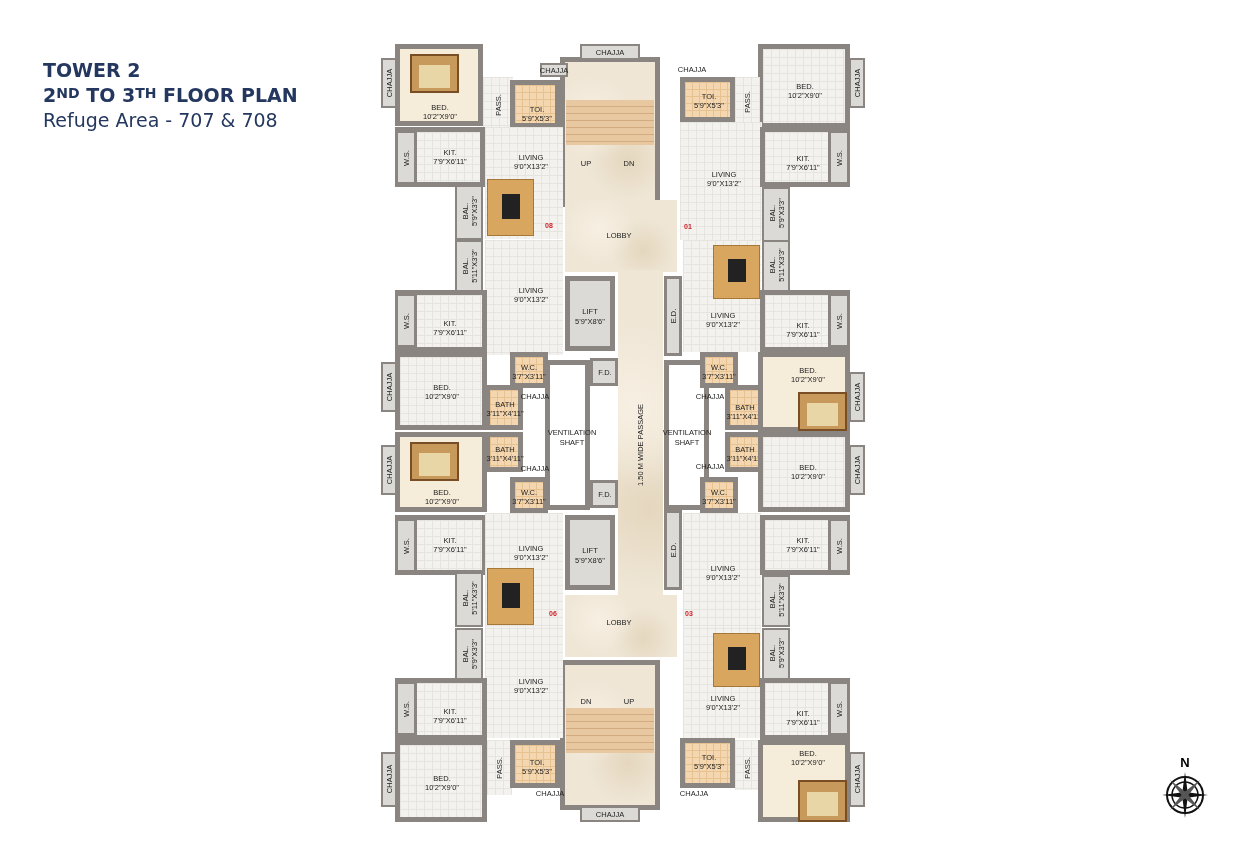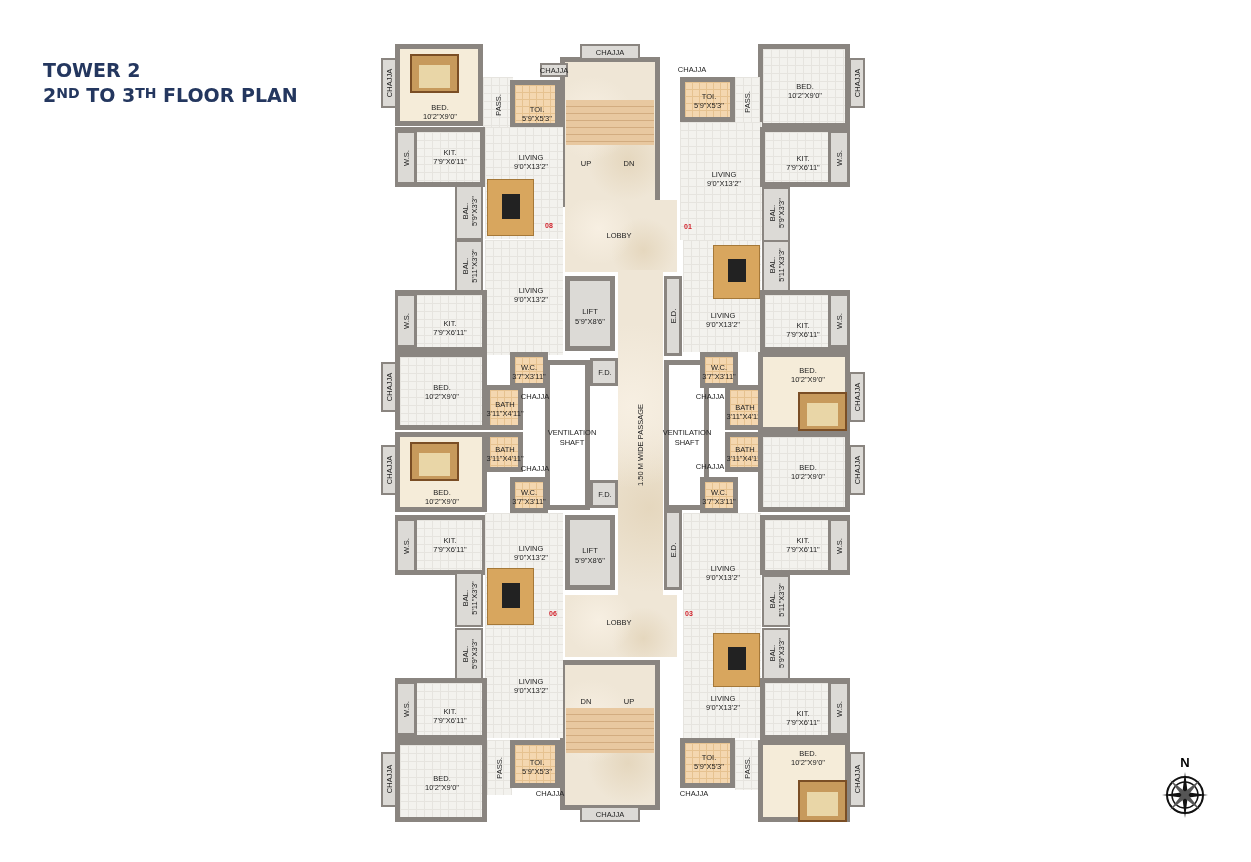--- a/index.html
+++ b/index.html
@@ -26,20 +26,21 @@
   .sofa{position:absolute;background:#d8a65e;border:1px solid #a57838;}
   .sofa::after{content:"";position:absolute;left:30%;top:25%;width:40%;height:45%;background:#222;}
   .compass{position:absolute;left:1160px;top:755px;width:50px;height:70px;}
 </style>
 </head>
 <body>
 
 <div class="title">
   <div class="t1">TOWER 2</div>
   <div class="t2"><span>2</span><sup>ND</sup><span> TO 3</span><sup>TH</sup><span> FLOOR PLAN</span></div>
+  <div class="t3">Refuge Area - 707 &amp; 708</div>
 </div>
 
 <div class="plan">
 
   <div class="room marble" style="left:560px;top:57px;width:100px;height:150px;"></div>
   <div class="room grey" style="left:580px;top:44px;width:60px;height:16px;border-width:2px;">
       <span class="lbl" style="left:28px;top:6px;">CHAJJA</span>
     </div>
   <div class="stairs" style="position:absolute;left:566px;top:100px;width:88px;height:45px;"></div>
   <span class="lbl" style="left:586px;top:163px;">UP</span>

